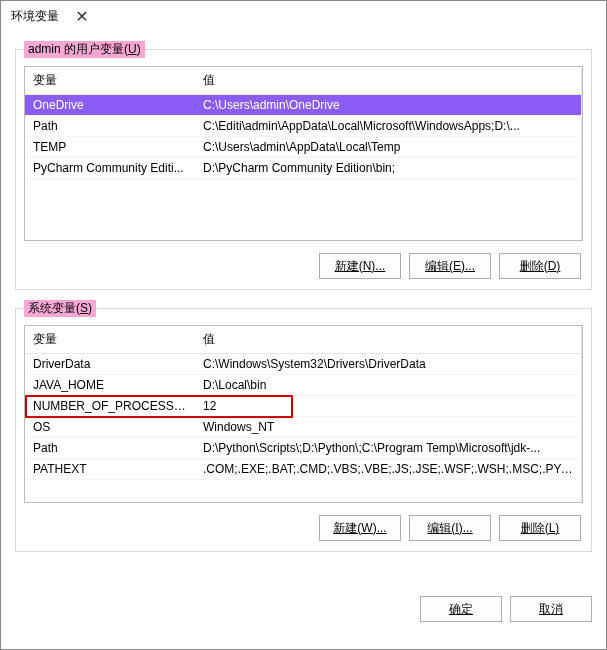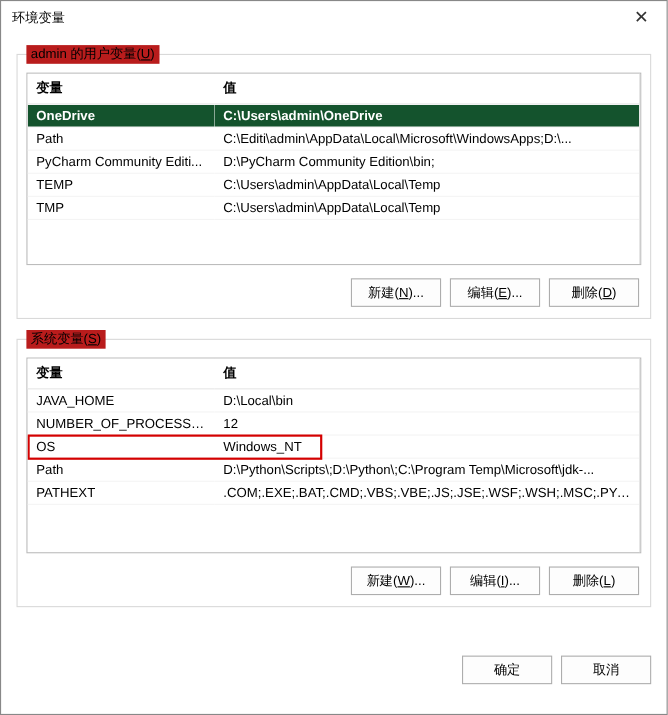--- a/index.html
+++ b/index.html
@@ -5,83 +5,83 @@
 * { box-sizing: border-box; margin: 0; padding: 0; }
 body {
   font-family: "Microsoft YaHei", "Segoe UI", Tahoma, sans-serif;
   font-size: 12px;
   background: #fff;
   width: 607px;
   height: 650px;
   overflow: hidden;
 }
 .dialog { width: 607px; height: 650px; border: 1px solid #888; position: relative; background: #fff; }
-.titlebar { height: 30px; display: flex; align-items: center; justify-content: space-between; padding: 0 0 0 10px; }
+.titlebar { height: 30px; display: flex; align-items: center; padding: 0 0 0 10px; }
 .titlebar .title { font-size: 12px; }
 .titlebar .close { width: 46px; height: 30px; display: flex; align-items: center; justify-content: center; font-size: 16px; color: #333; cursor: pointer; }
 
 .group {
   margin: 18px 14px 0 14px;
   border: 1px solid #d9d9d9;
   position: relative;
   padding: 16px 8px 10px 8px;
 }
 .group-legend {
   position: absolute;
   top: -9px;
   left: 8px;
-  background: #b91c1c;
+  background: #f9a8d4;
   padding: 0 4px;
   font-size: 12px;
 }
 .group-legend u { text-decoration: underline; }
 
 .table-box {
   border: 1px solid #bcbcbc;
   height: 178px;
   overflow: hidden;
   position: relative;
   display: flex;
 }
 .table-scroll { flex: 1 1 auto; overflow: hidden; }
 .scrollbar {
   width: 16px; background: #f0f0f0; border-left: 1px solid #e5e5e5;
 }
 table { border-collapse: collapse; width: 100%; table-layout: fixed; }
 th {
   text-align: left;
-  font-weight: bold;
+  font-weight: normal;
   padding: 5px 8px;
   border-bottom: 1px solid #e5e5e5;
   background: #fff;
   font-size: 12px;
 }
 th.col-name { width: 170px; }
 td {
   padding: 3px 8px;
   font-size: 12px;
   white-space: nowrap;
   overflow: hidden;
   text-overflow: ellipsis;
   border-bottom: 1px solid #f4f4f4;
 }
 td.col-name { width: 170px; }
-tr.selected td { background: #14532d; color: #fff; font-weight: bold; }
+tr.selected td { background: #8b5cf6; color: #fff; }
 .red-box {
   position: absolute; border: 2px solid #d40000; pointer-events: none;
 }
 
 .btn-row {
   display: flex; justify-content: flex-end; gap: 8px; margin-top: 12px; padding-right: 2px;
 }
 .btn {
   min-width: 82px; height: 26px; padding: 0 10px;
   border: 1px solid #adadad; background: #fdfdfd;
   font-size: 12px; font-family: inherit; cursor: pointer;
-  display: flex; align-items: center; justify-content: center;
+  display: flex; align-items: center; justify-content: center; text-decoration: underline;
 }
 
 .footer {
   position: absolute; bottom: 27px; right: 14px;
   display: flex; gap: 8px;
 }
 .footer .btn { min-width: 82px; }
 
 .user-group .table-box { height: 175px; }
 .sys-group .table-box { height: 178px; }
@@ -116,30 +116,26 @@
           <tbody id="user-tbody">
               <tr class="selected">
                 <td class="col-name">OneDrive</td>
                 <td>C:\Users\admin\OneDrive</td>
               </tr>
               <tr>
                 <td class="col-name">Path</td>
                 <td>C:\Editi\admin\AppData\Local\Microsoft\WindowsApps;D:\...</td>
               </tr>
               <tr>
+                <td class="col-name">TEMP</td>
+                <td>C:\Users\admin\AppData\Local\Temp</td>
+              </tr>
+              <tr>
                 <td class="col-name">PyCharm Community Editi...</td>
                 <td>D:\PyCharm Community Edition\bin;</td>
-              </tr>
-              <tr>
-                <td class="col-name">TEMP</td>
-                <td>C:\Users\admin\AppData\Local\Temp</td>
-              </tr>
-              <tr>
-                <td class="col-name">TMP</td>
-                <td>C:\Users\admin\AppData\Local\Temp</td>
               </tr>
             </tbody>
         </table>
       </div>
       <div class="scrollbar"></div>
     </div>
     <div class="btn-row">
       <button class="btn">
         <span>新建(</span>
           <u>N</u>
@@ -165,20 +161,24 @@
     <div class="table-box sys-wrap">
       <div class="table-scroll">
         <table>
           <thead>
             <tr>
               <th class="col-name">变量</th>
               <th>值</th>
             </tr>
           </thead>
           <tbody id="sys-tbody">
+              <tr>
+                <td class="col-name">DriverData</td>
+                <td>C:\Windows\System32\Drivers\DriverData</td>
+              </tr>
               <tr class="highlight-row">
                 <td class="col-name">JAVA_HOME</td>
                 <td>D:\Local\bin</td>
               </tr>
               <tr>
                 <td class="col-name">NUMBER_OF_PROCESSORS</td>
                 <td>12</td>
               </tr>
               <tr>
                 <td class="col-name">OS</td>

